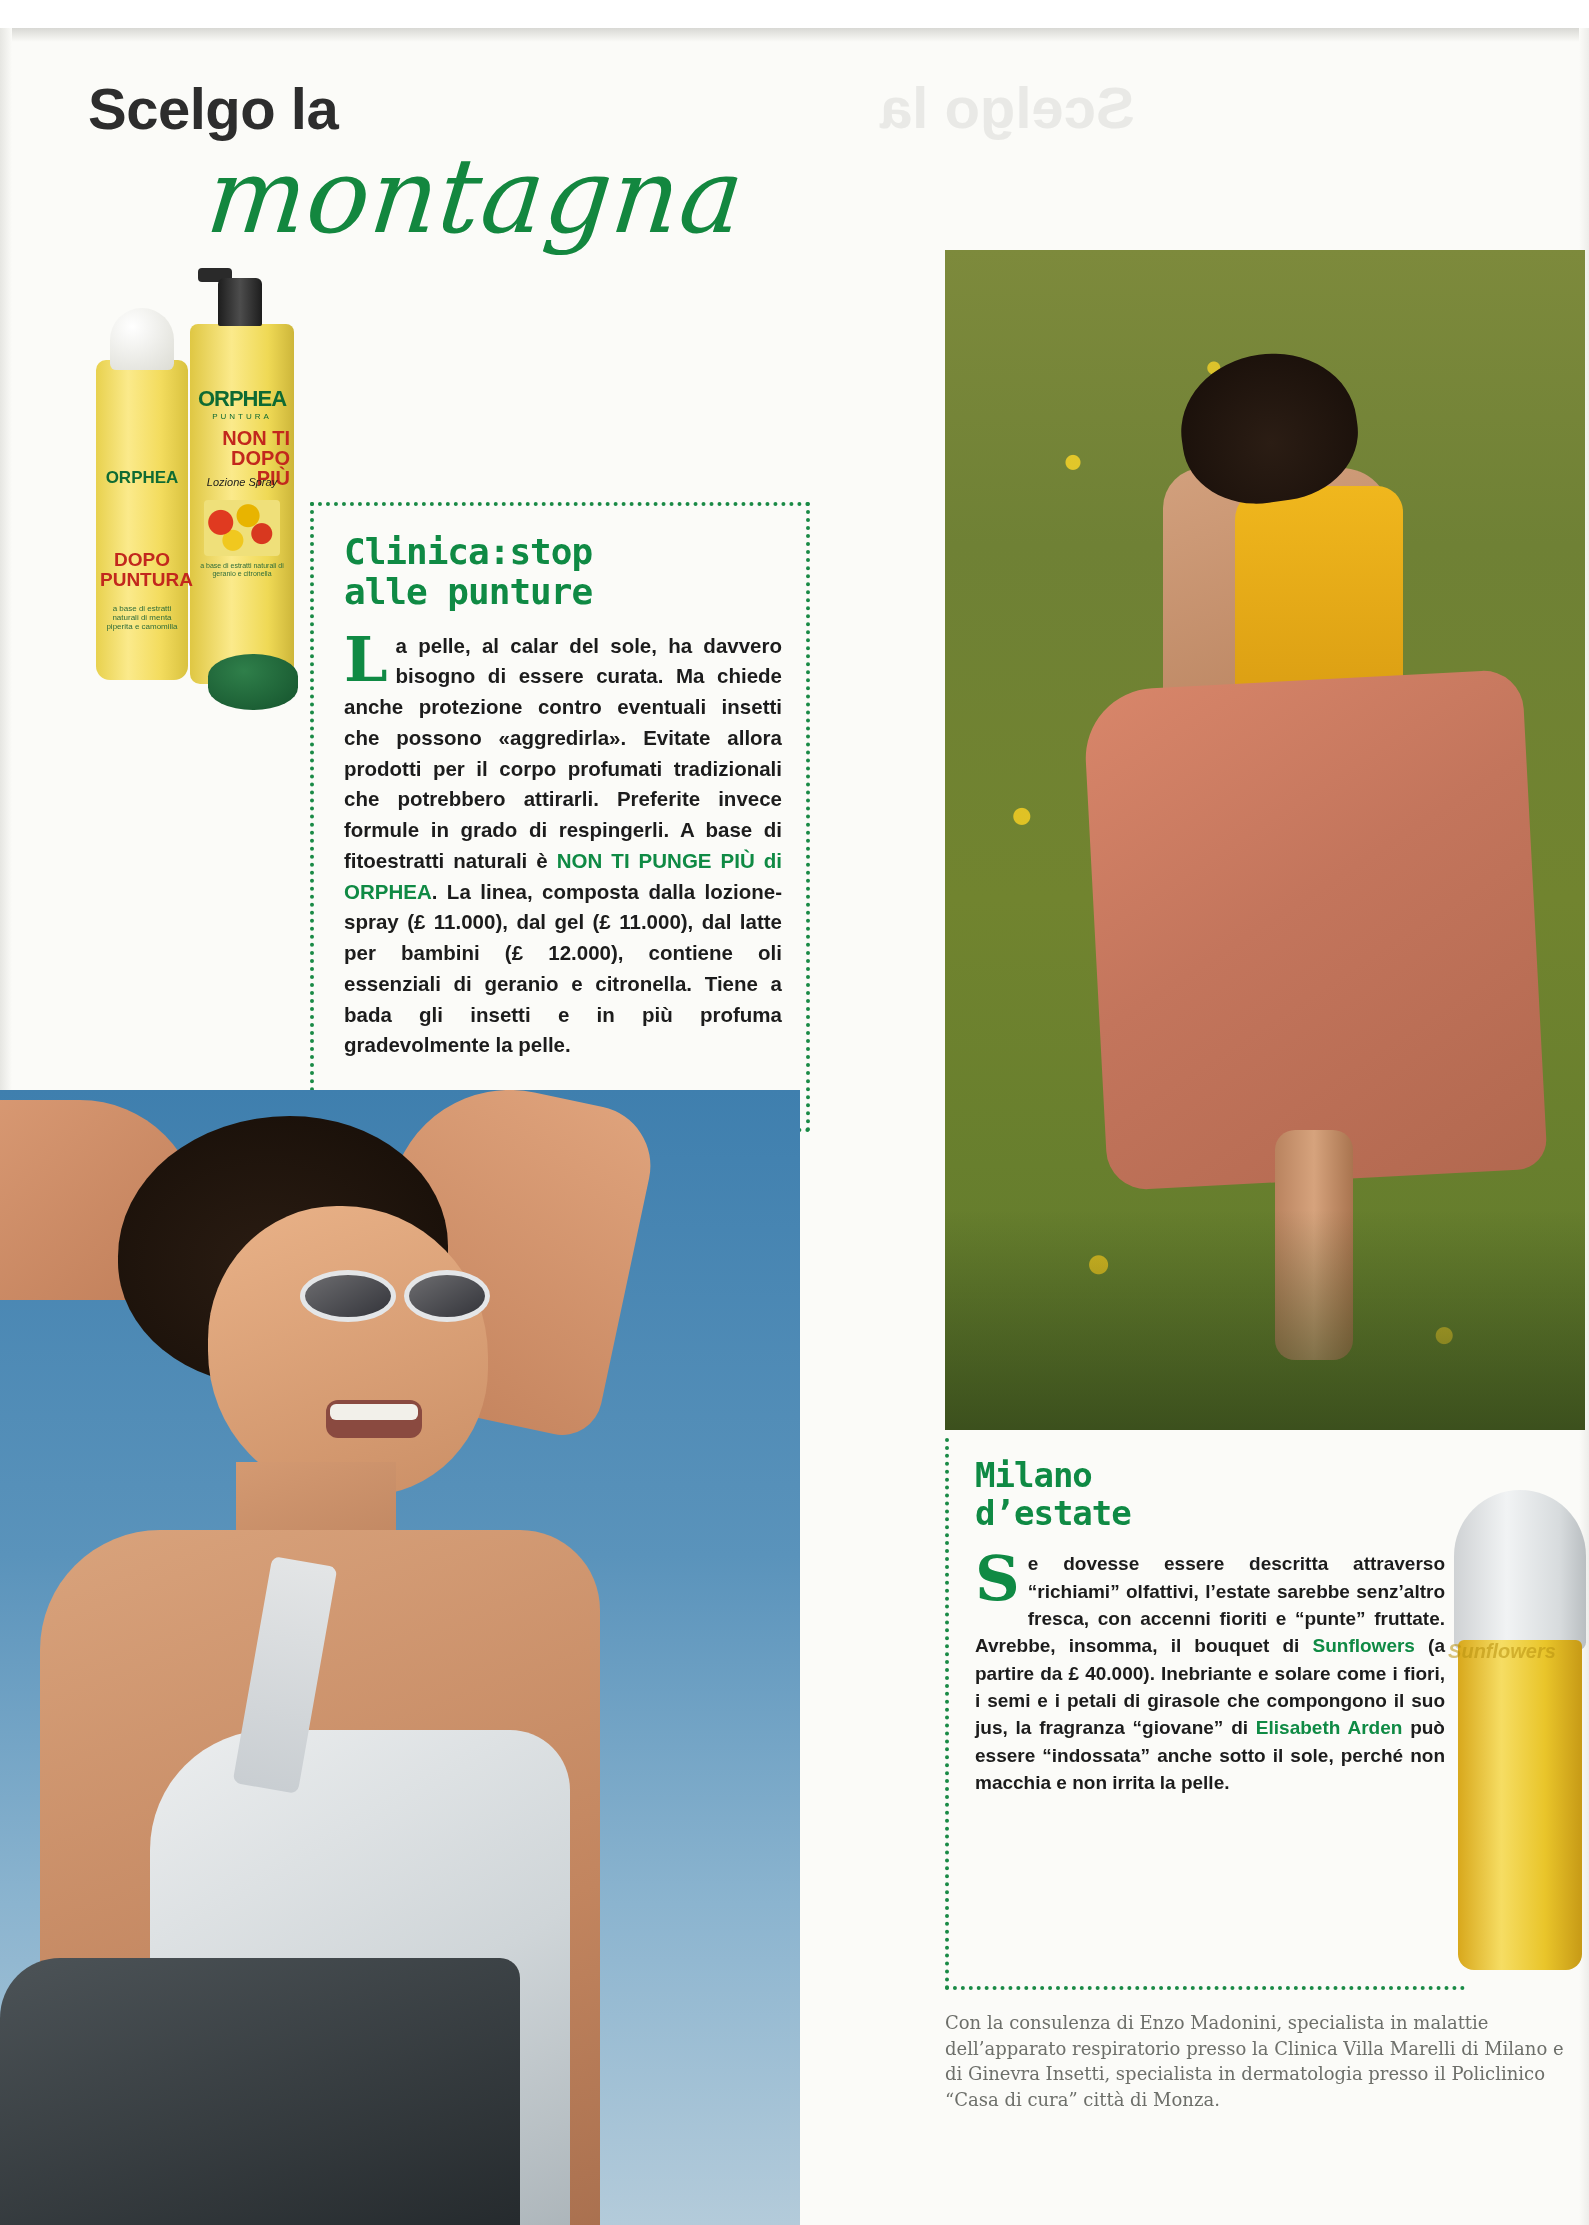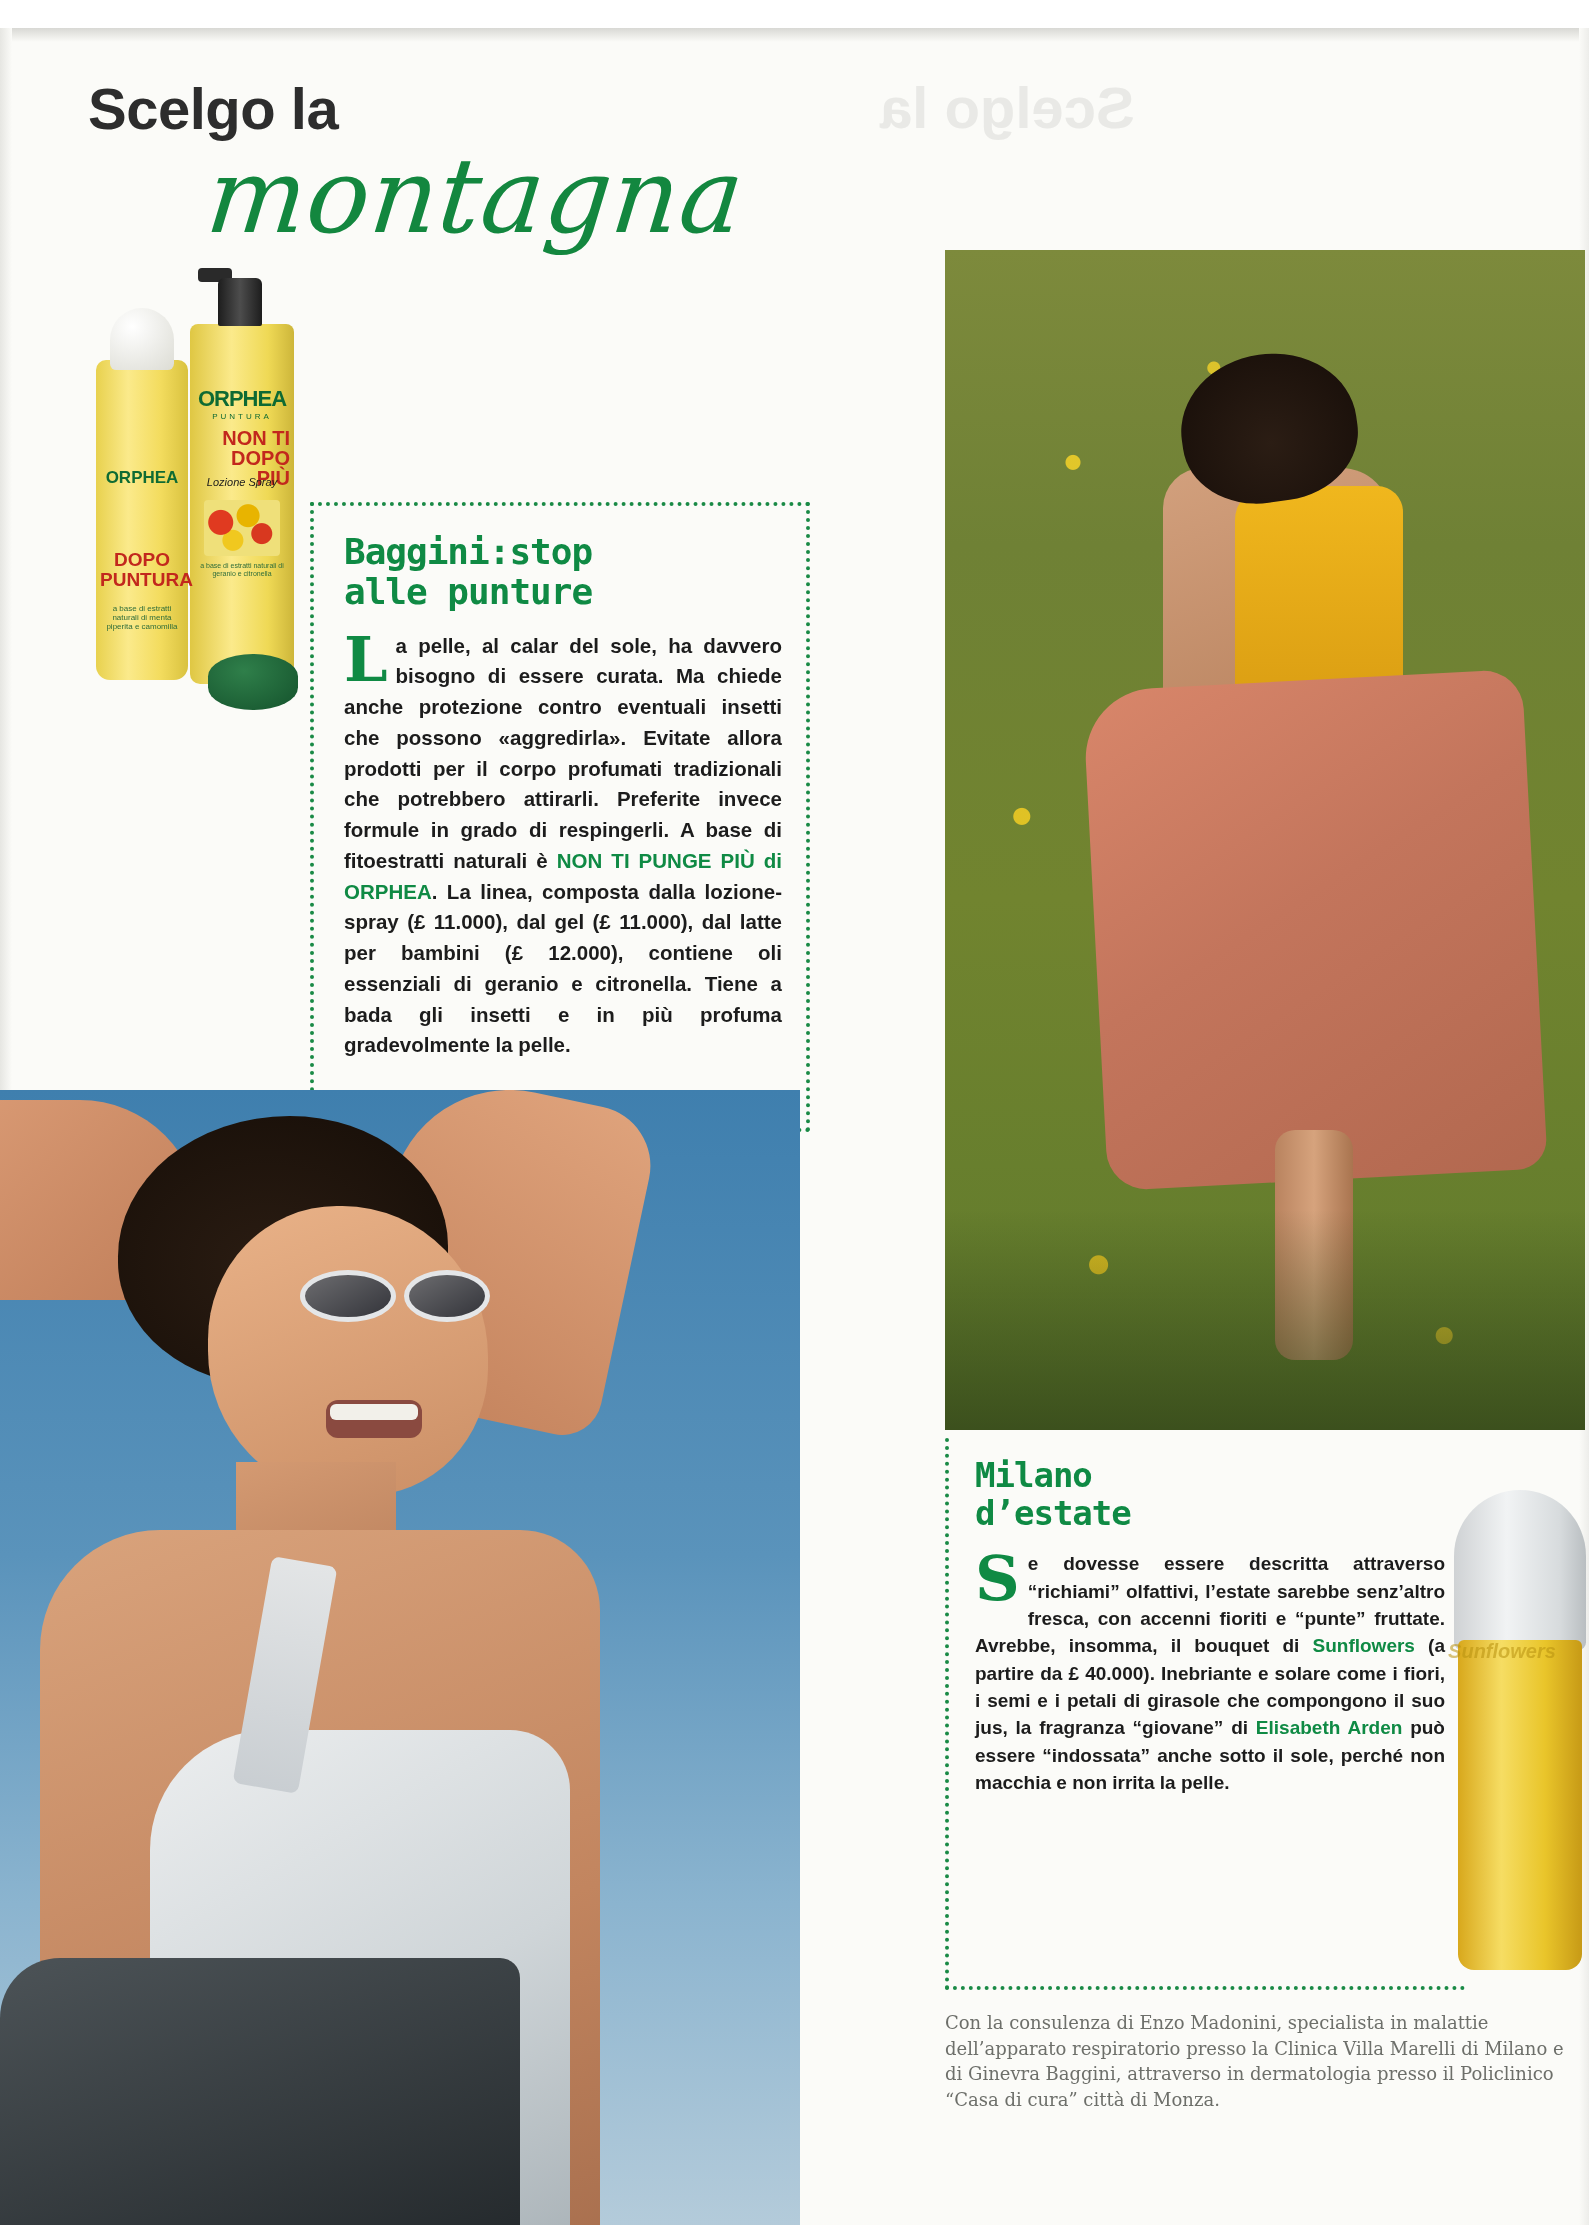--- a/index.html
+++ b/index.html
@@ -313,21 +313,21 @@
         <span>PUNTURA</span>
       </div>
       <div class="lbl3">a base di estratti naturali di menta piperita e camomilla</div>
     </div>
 
     <div class="cap-green"></div>
   </div>
 
   <div class="box-insetti">
     <div class="h-green">
-      <span>Baggini:stop</span><br>
+      <span>Clinica:stop</span><br>
       <span>alle punture</span>
     </div>
     <div class="body-text">
       <span class="dropcap">L</span><span>a pelle, al calar del sole, ha davvero bisogno di essere curata. Ma chiede anche protezione contro eventuali insetti che possono «aggredirla». Evitate allora prodotti per il corpo profumati tradizionali che potrebbero attirarli. Preferite invece formule in grado di respingerli. A base di fitoestratti naturali è </span><span class="hl">NON TI PUNGE PIÙ di ORPHEA</span><span>. La linea, composta dalla lozione-spray (£ 11.000), dal gel (£ 11.000), dal latte per bambini (£ 12.000), contiene oli essenziali di geranio e citronella. Tiene a bada gli insetti e in più profuma gradevolmente la pelle.</span>
     </div>
   </div>
 
   <div class="photo-field">
     <div class="fig-skirt-shadow"></div>
     <div class="fig-torso"></div>
@@ -366,15 +366,15 @@
       <span class="dropcap">S</span><span>e dovesse essere descritta attraverso “richiami” olfattivi, l’estate sarebbe senz’altro fresca, con accenni fioriti e “punte” fruttate. Avrebbe, insomma, il bouquet di </span><span class="hl">Sunflowers</span><span> (a partire da £ 40.000). Inebriante e solare come i fiori, i semi e i petali di girasole che compongono il suo jus, la fragranza “giovane” di </span><span class="hl">Elisabeth Arden</span><span> può essere “indossata” anche sotto il sole, perché non macchia e non irrita la pelle.</span>
     </div>
   </div>
 
   <div class="perfume">
     <div class="cap"></div>
     <div class="glass"></div>
     <div class="label">Sunflowers</div>
   </div>
 
-  <div class="credits">Con la consulenza di Enzo Madonini, specialista in malattie dell’apparato respiratorio presso la Clinica Villa Marelli di Milano e di Ginevra Baggini, attraverso in dermatologia presso il Policlinico “Casa di cura” città di Monza.</div>
+  <div class="credits">Con la consulenza di Enzo Madonini, specialista in malattie dell’apparato respiratorio presso la Clinica Villa Marelli di Milano e di Ginevra Insetti, specialista in dermatologia presso il Policlinico “Casa di cura” città di Monza.</div>
 
 </div>
 
 </body></html>

